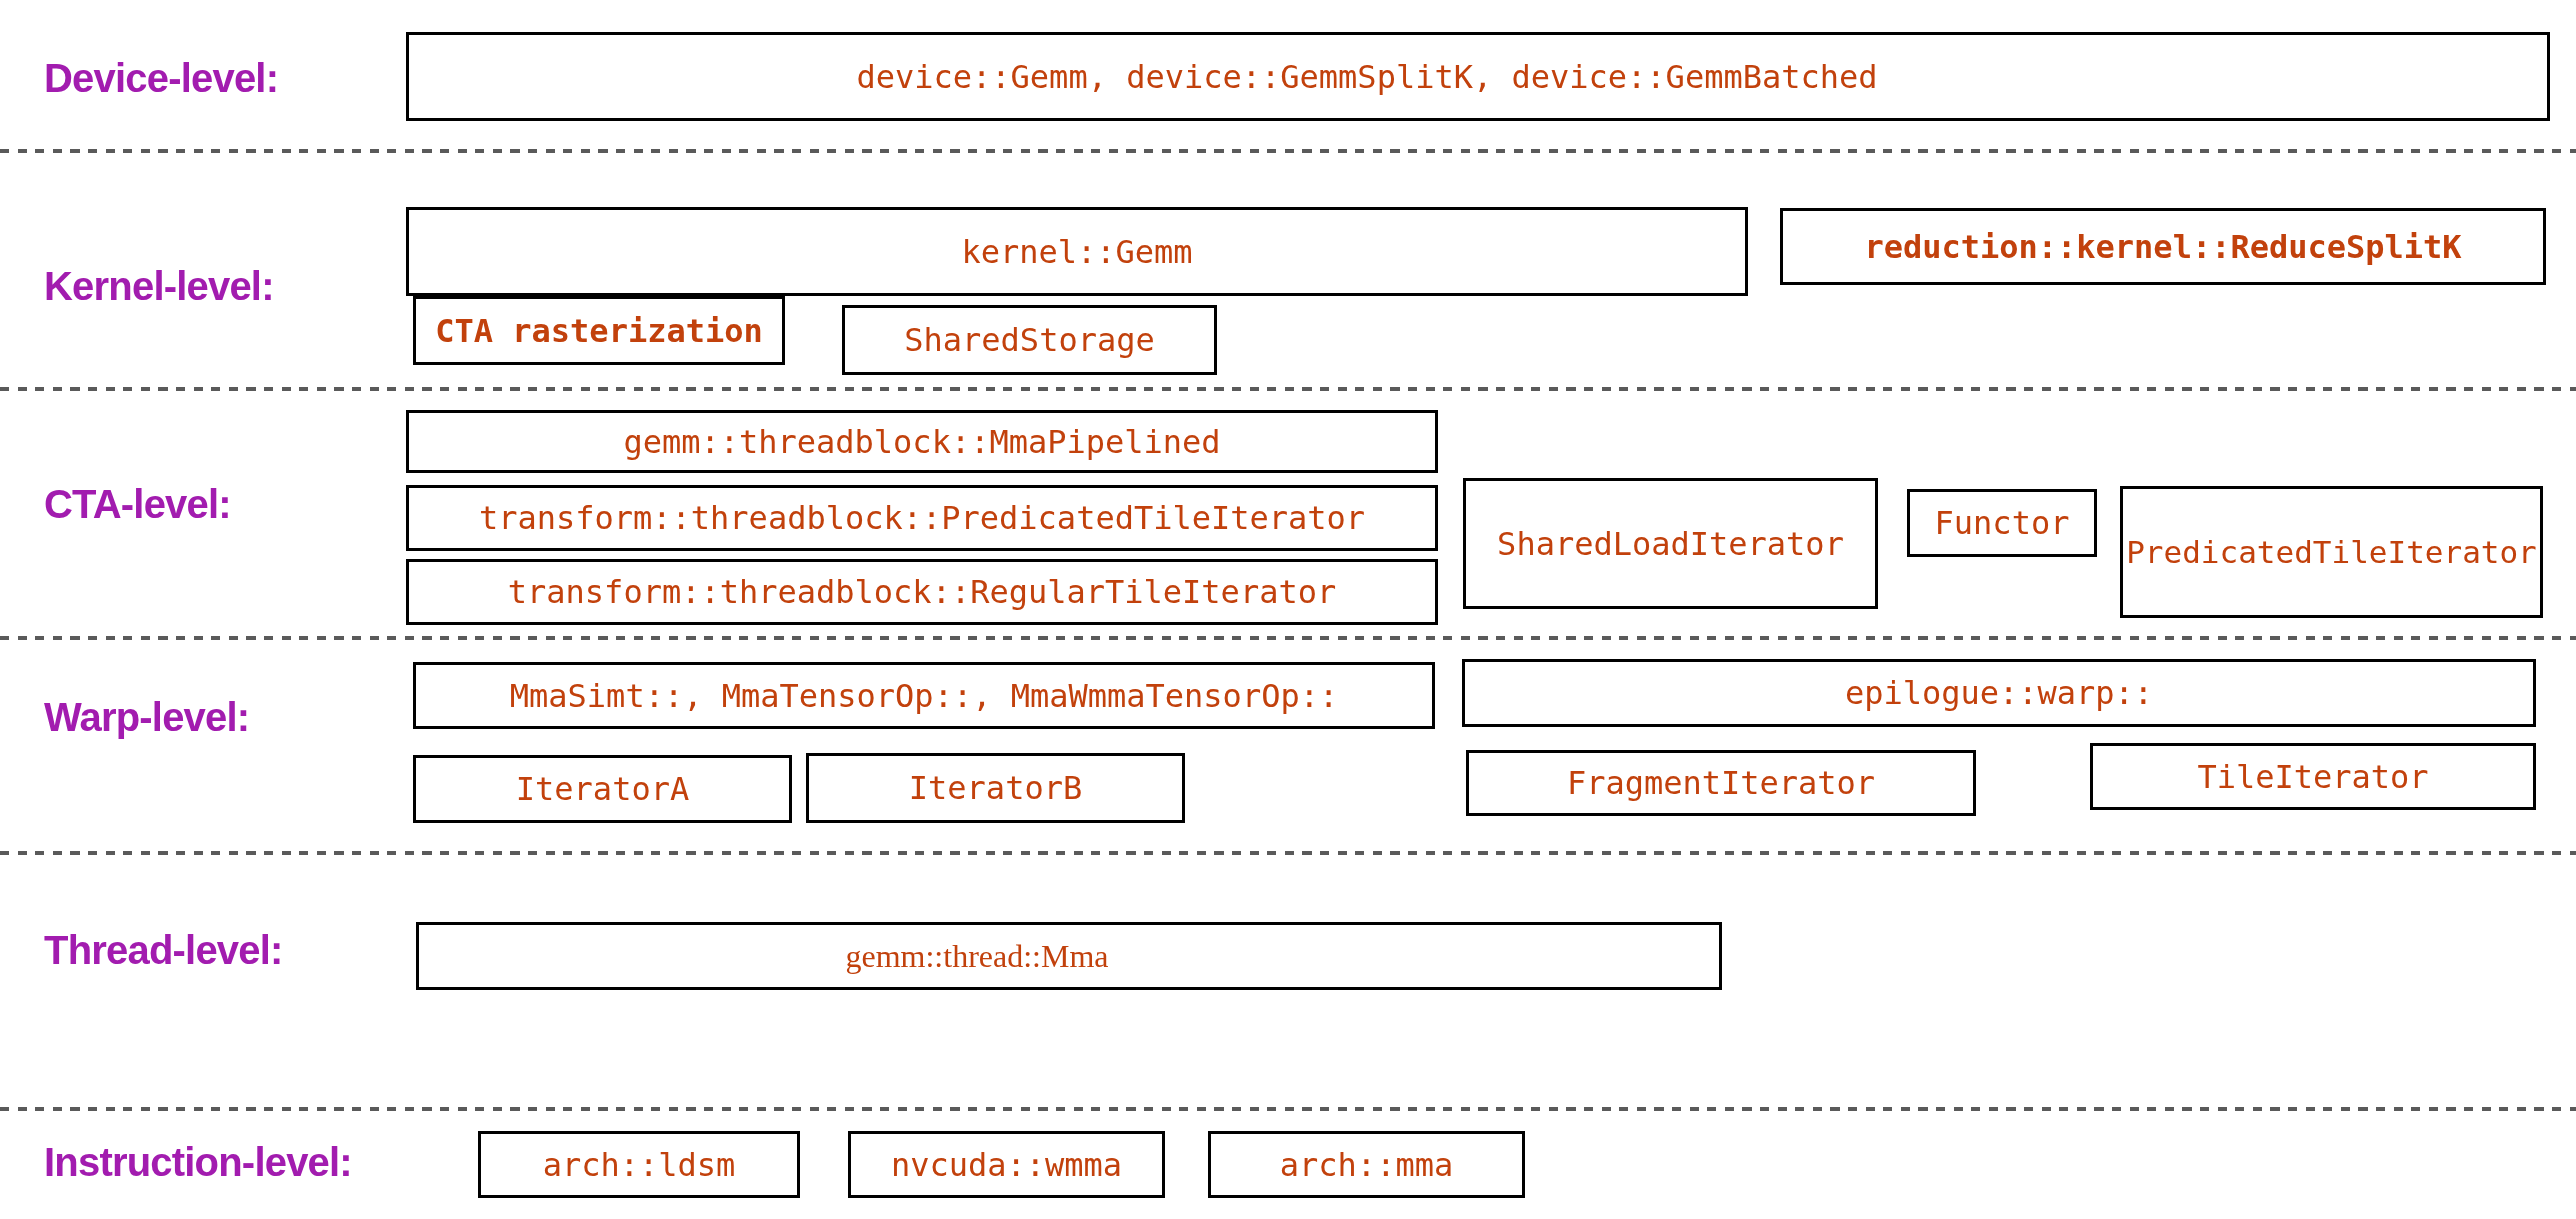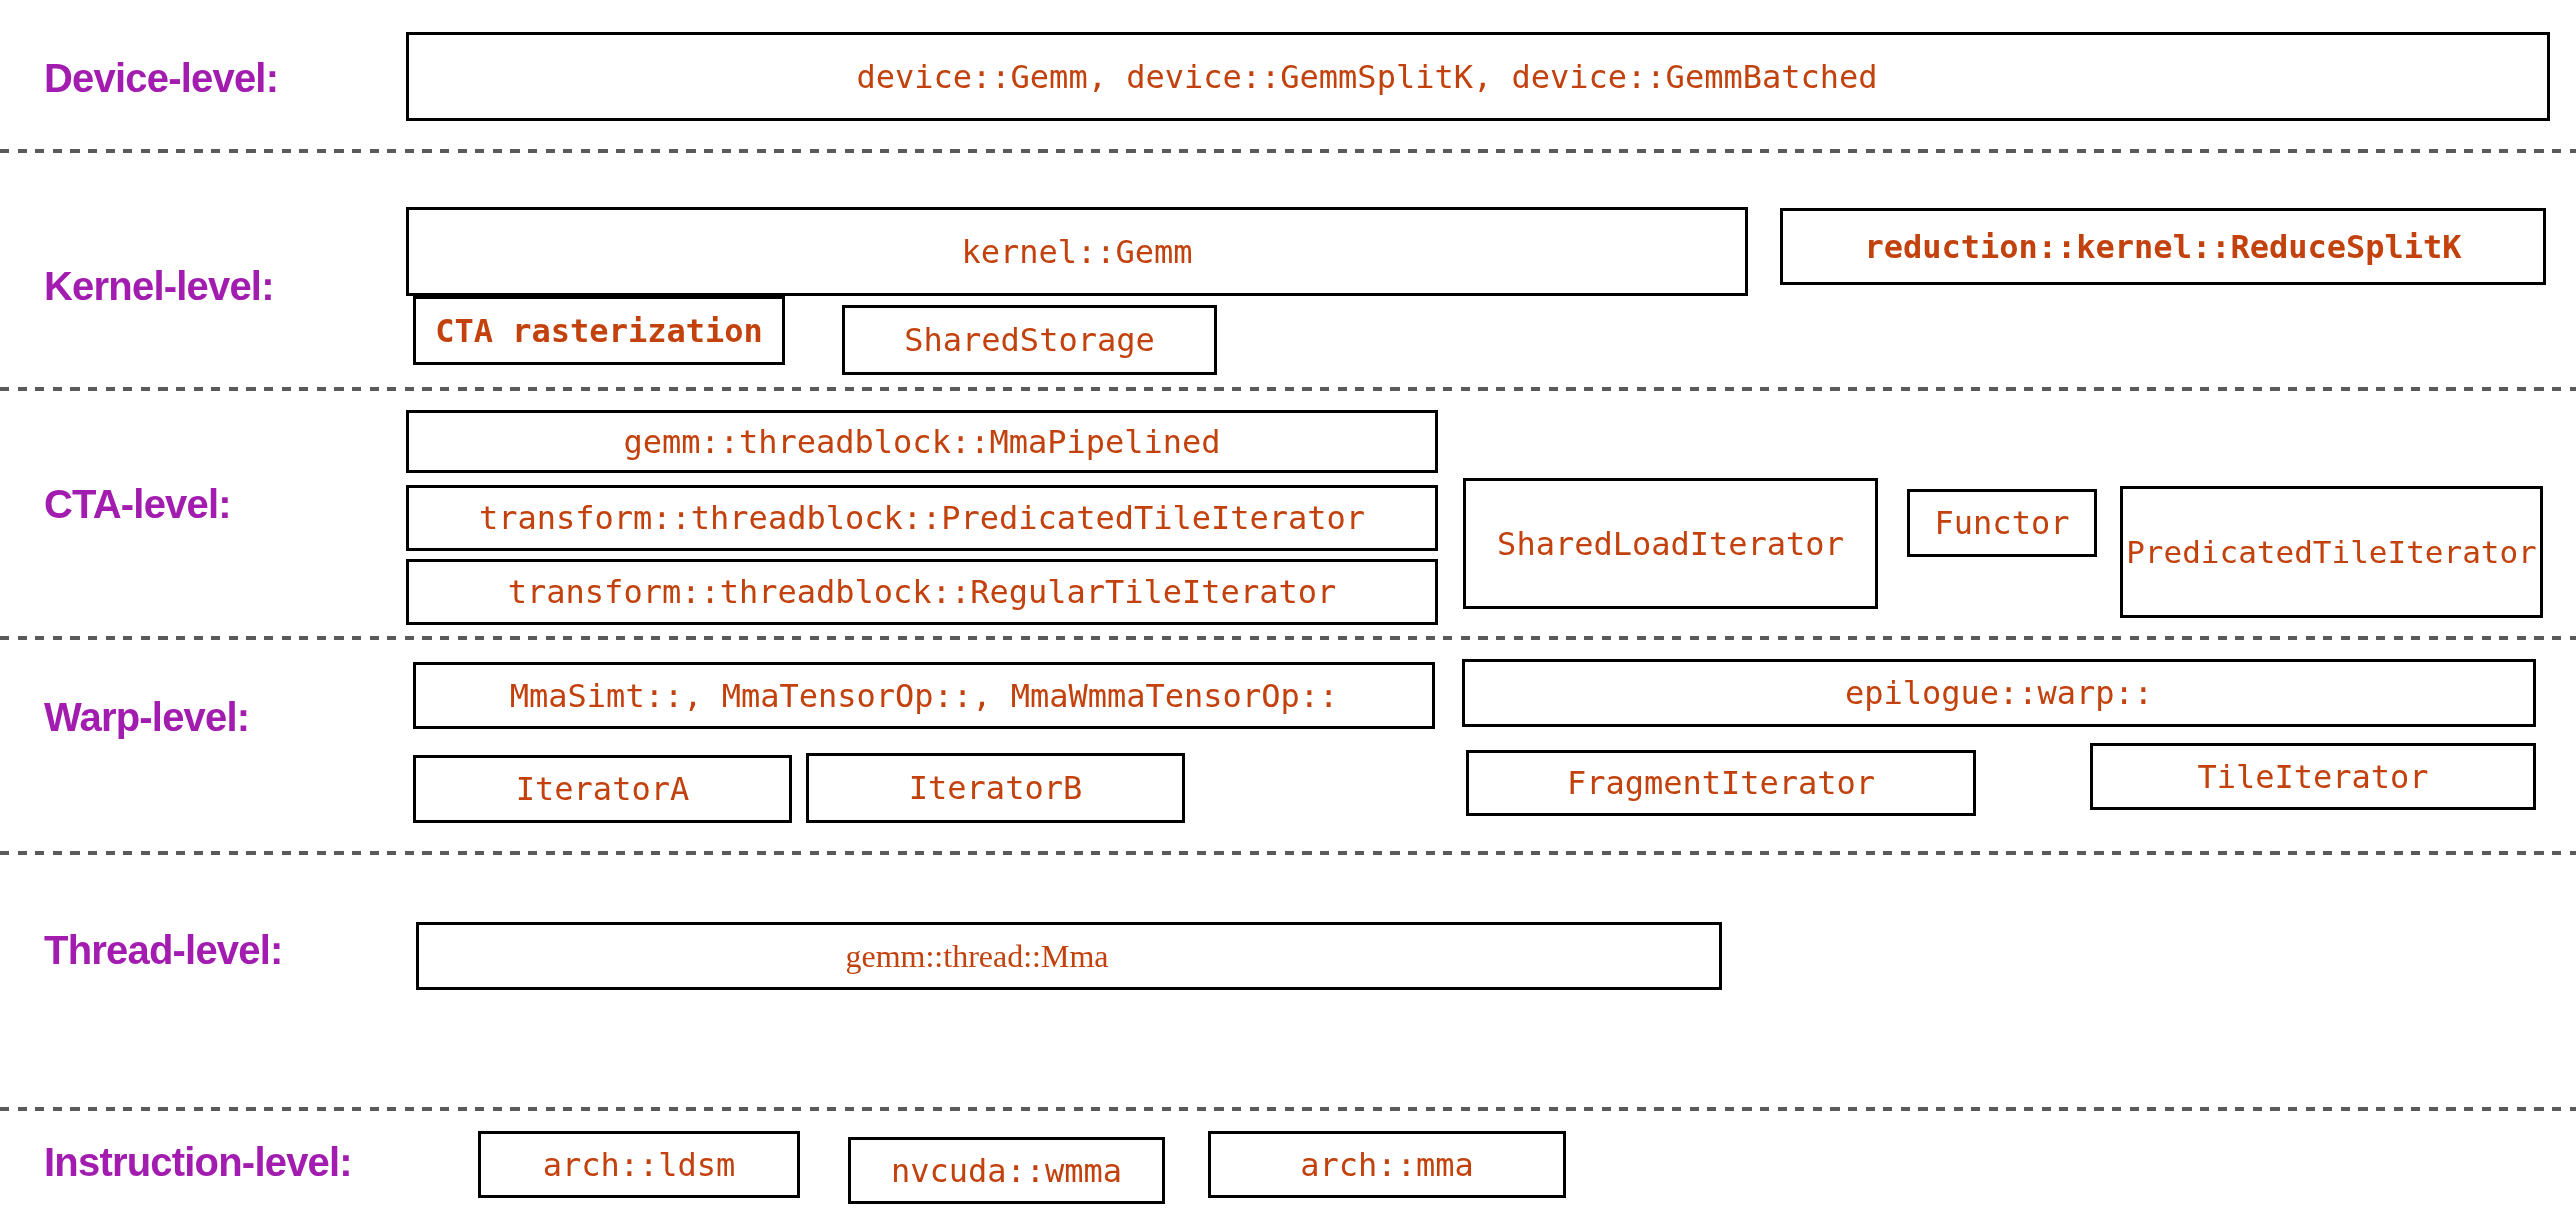--- a/index.html
+++ b/index.html
@@ -86,22 +86,22 @@
   .b-iterator-a     { left: 413px;  top: 755px; width: 379px;  height: 68px; }
   .b-iterator-b     { left: 806px; top: 753px; width: 379px;  height: 70px; }
   .b-fragment-iter  { left: 1466px; top: 750px; width: 510px;  height: 66px; }
   .b-tile-iter      { left: 2090px; top: 743px; width: 446px;  height: 67px; }
 
   
   .b-thread-mma     { left: 416px;  top: 922px; width: 1306px; height: 68px; padding-right: 184px; font-family: Liberation Serif, serif; }
 
   
   .b-arch-ldsm      { left: 478px;  top: 1131px; width: 322px; height: 67px; }
-  .b-nvcuda-wmma    { left: 848px; top: 1131px; width: 317px; height: 67px; margin-top: 6px; }
-  .b-arch-mma       { left: 1208px; top: 1131px; width: 358px; height: 67px; }
+  .b-nvcuda-wmma    { left: 848px; top: 1131px; width: 317px; height: 67px; }
+  .b-arch-mma       { left: 1208px; top: 1131px; width: 317px; height: 67px; }
 </style>
 </head>
 <body>
 
 <div id="canvas">
 
   <div class="sep sep-1"></div>
   <div class="sep sep-2"></div>
   <div class="sep sep-3"></div>
   <div class="sep sep-4"></div>

